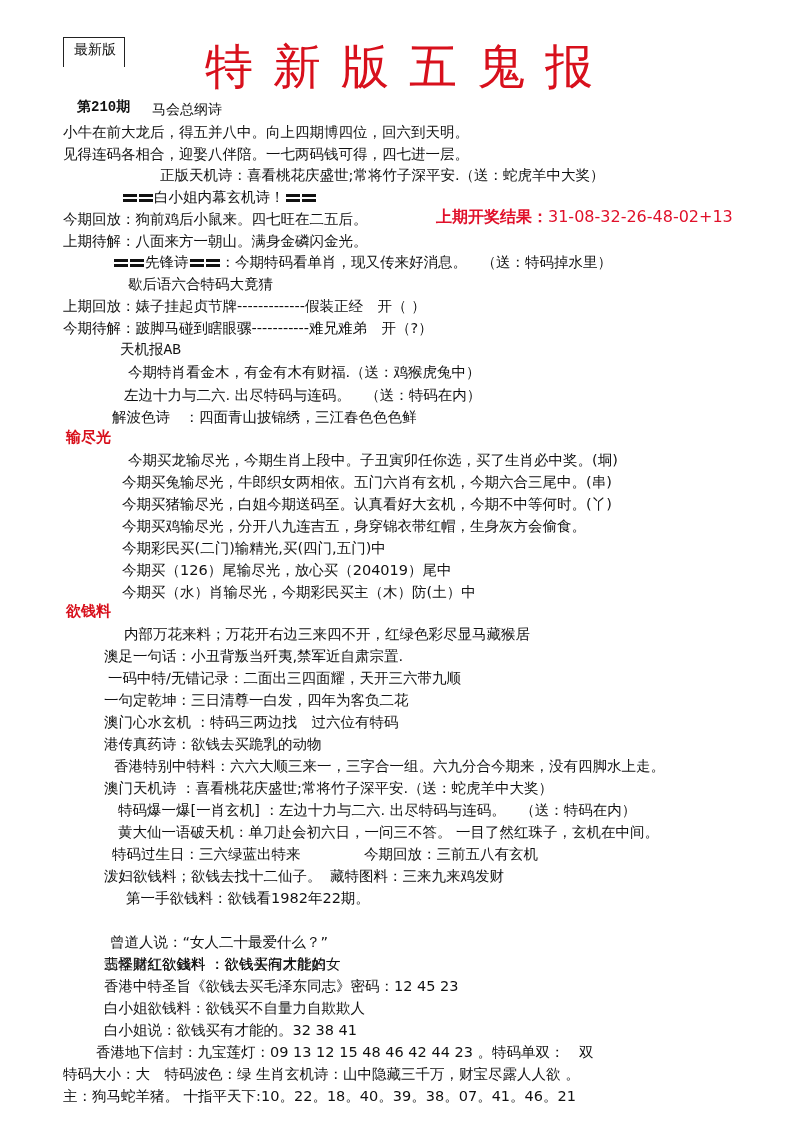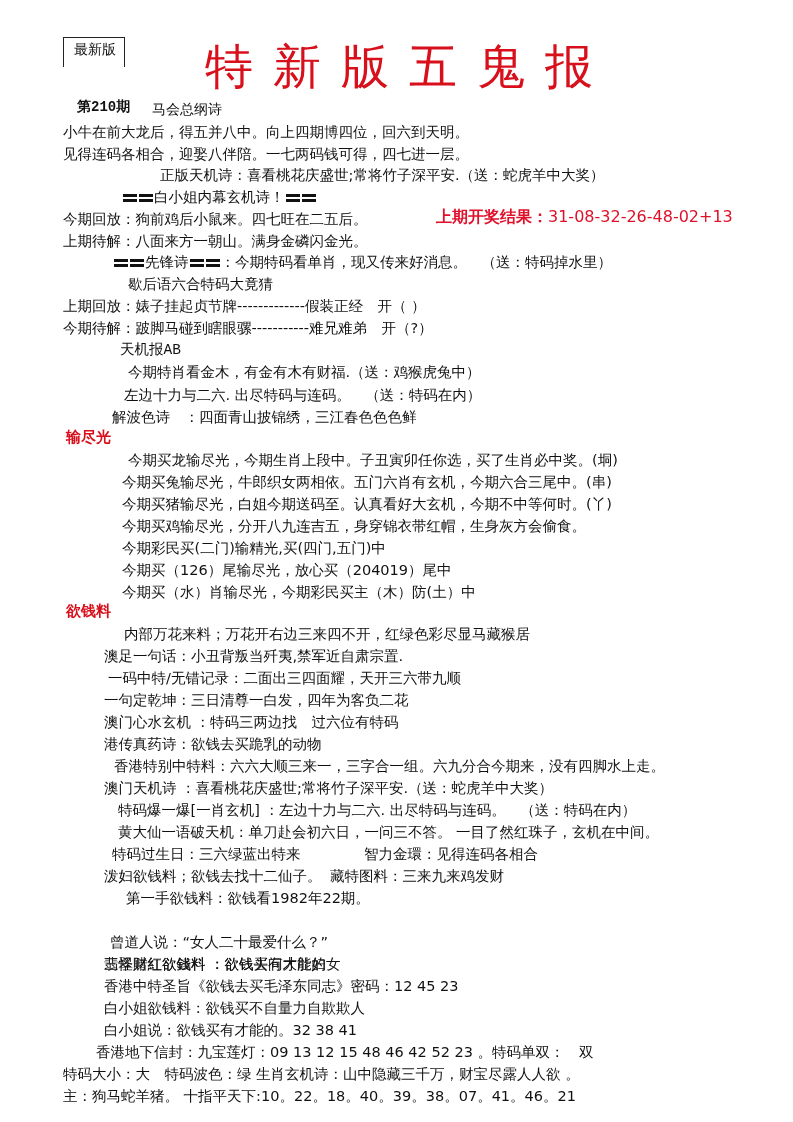--- a/index.html
+++ b/index.html
@@ -77,25 +77,25 @@
 <div class="abs line" style="left:104px; top:646px;">澳足一句话：小丑背叛当歼夷,禁军近自肃宗置.</div>
 <div class="abs line" style="left:108px; top:668px;">一码中特/无错记录：二面出三四面耀，天开三六带九顺</div>
 <div class="abs line" style="left:104px; top:690px;">一句定乾坤：三日清尊一白发，四年为客负二花</div>
 <div class="abs line" style="left:104px; top:712px;">澳门心水玄机 ：特码三两边找　过六位有特码</div>
 <div class="abs line" style="left:104px; top:734px;">港传真药诗：欲钱去买跪乳的动物</div>
 <div class="abs line" style="left:114px; top:756px;">香港特别中特料：六六大顺三来一，三字合一组。六九分合今期来，没有四脚水上走。</div>
 <div class="abs line" style="left:104px; top:778px;">澳门天机诗 ：喜看桃花庆盛世;常将竹子深平安.（送：蛇虎羊中大奖）</div>
 <div class="abs line" style="left:118px; top:800px;">特码爆一爆[一肖玄机] ：左边十力与二六. 出尽特码与连码。　（送：特码在内）</div>
 <div class="abs line" style="left:118px; top:822px;">黄大仙一语破天机：单刀赴会初六日，一问三不答。 一目了然红珠子，玄机在中间。</div>
 <div class="abs line" style="left:112px; top:844px;">特码过生日：三六绿蓝出特来</div>
-<div class="abs line" style="left:364px; top:844px;">智力金環：见得连码各相合</div>
+<div class="abs line" style="left:364px; top:844px;">今期回放：三前五八有玄机</div>
 <div class="abs line" style="left:104px; top:866px;">泼妇欲钱料；欲钱去找十二仙子。</div>
 <div class="abs line" style="left:330px; top:866px;">藏特图料：三来九来鸡发财</div>
 <div class="abs line" style="left:126px; top:888px;">第一手欲钱料：欲钱看1982年22期。</div>
 <div class="abs line" style="left:104px; top:954px;">翡翠财红欲钱料 ：欲钱买有才能的</div>
 <div class="abs line" style="left:110px; top:932px;">曾道人说：“女人二十最爱什么？”</div>
 <div class="abs line" style="left:104px; top:954px;">三怪賭紅欲錢料 ：欲钱去问大肚妇女</div>
 <div class="abs line" style="left:104px; top:976px;">香港中特圣旨《欲钱去买毛泽东同志》密码：12 45 23</div>
 <div class="abs line" style="left:104px; top:998px;">白小姐欲钱料：欲钱买不自量力自欺欺人</div>
 <div class="abs line" style="left:104px; top:1020px;">白小姐说：欲钱买有才能的。32 38 41</div>
-<div class="abs line" style="left:96px; top:1042px;">香港地下信封：九宝莲灯：09 13 12 15 48 46 42 52 23 。特码单双：　双</div>
+<div class="abs line" style="left:96px; top:1042px;">香港地下信封：九宝莲灯：09 13 12 15 48 46 42 44 23 。特码单双：　双</div>
 <div class="abs line" style="left:63px; top:1064px;">特码大小：大　特码波色：绿 生肖玄机诗：山中隐藏三千万，财宝尽露人人欲 。</div>
 <div class="abs line" style="left:63px; top:1086px;">主：狗马蛇羊猪。 十指平天下:10。22。18。40。39。38。07。41。46。21</div>
 
 </body></html>

